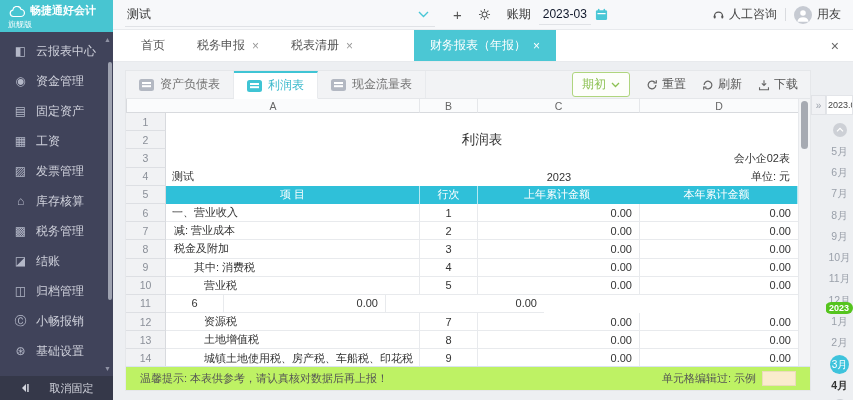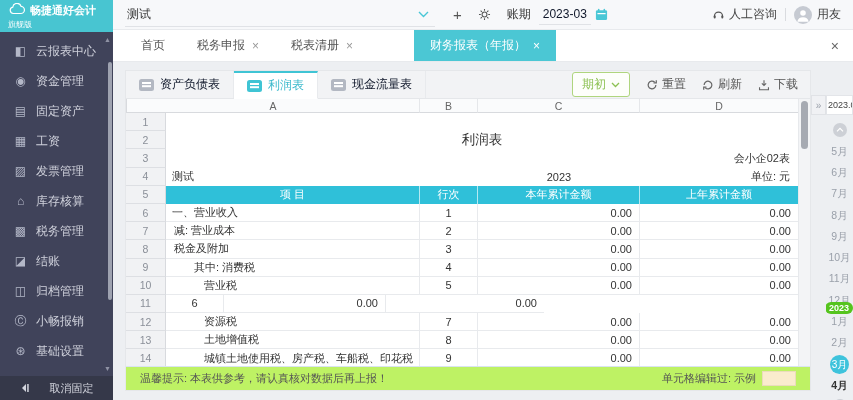--- a/index.html
+++ b/index.html
@@ -2,21 +2,21 @@
 <html><head>
 <meta charset="utf-8">
 <style>
   * { margin:0; padding:0; box-sizing:border-box; }
   body { font-family:"Liberation Sans","DejaVu Sans",sans-serif; background:#fff; }
   .app { position:relative; width:853px; height:400px; display:flex; overflow:hidden; background:#EDEFF2; font-family:"Liberation Sans","DejaVu Sans",sans-serif; }
 
   
   .sidebar { width:113px; background:#40435A; display:flex; flex-direction:column; position:relative; flex-shrink:0; }
   .logo { height:32px; background:#48C5D1; color:#fff; padding:3px 6px 2px 8px; }
-  .logo-row { display:flex; align-items:flex-start; gap:4px; }
+  .logo-row { display:flex; align-items:flex-end; gap:4px; }
   .logo-title { font-size:11px; font-weight:bold; white-space:nowrap; }
   .logo-badge { display:block; font-size:8px; opacity:.95; margin-top:1px; }
   .menu { flex:1; overflow:hidden; padding-top:4px; }
   .s-item { height:30px; display:flex; align-items:center; gap:8px; padding-left:13px; color:#CFD1DB; font-size:12px; cursor:pointer; }
   .s-icon { width:15px; font-size:12px; color:#B4B8C8; text-align:center; }
   .side-arrow { position:absolute; right:2px; color:#8F92A4; font-size:7px; line-height:7px; }
   .side-arrow.up { top:36px; }
   .side-arrow.dn { bottom:28px; }
   .side-thumb { position:absolute; right:1px; top:62px; width:4px; height:238px; background:#9EA2B0; border-radius:2px; }
   .unpin { height:24px; background:#353849; color:#D3D5DE; font-size:11px; display:flex; align-items:center; justify-content:center; gap:20px; cursor:pointer; }
@@ -41,21 +41,21 @@
   .tab .tab-x { color:#999; font-size:12px; }
   .tab.active { background:#4BC7D4; color:#fff;margin-left:45px; }
   .tab.active .tab-x { color:#fff; }
   .tabbar-x { margin-left:auto; display:flex; align-items:center; padding:0 14px; color:#666; font-size:14px; cursor:pointer; }
 
   .content { flex:1; position:relative; background:#EDEFF2; padding:8px 42px 9px 12px; display:flex; }
   .card { flex:1; background:#fff; border:1px solid #E5E7EA; display:flex; flex-direction:column; min-width:0; }
 
   .card-head { height:28px; background:#F2F3F5; border-bottom:1px solid #E5E7EA; display:flex; align-items:stretch; justify-content:space-between; flex-shrink:0; }
   .rtabs { display:flex; }
-  .rtab { display:flex; align-items:center; gap:6px; padding:0 13px; font-size:12px; color:#0f172a; cursor:pointer; border-right:1px solid #E8EAED; }
+  .rtab { display:flex; align-items:center; gap:6px; padding:0 13px; font-size:12px; color:#737373; cursor:pointer; border-right:1px solid #E8EAED; }
   .rt-icon { width:15px; height:12px; border-radius:2.5px; background:#B3B8C2; position:relative; flex-shrink:0; }
   .rt-icon::after { content:""; position:absolute; left:3px; right:3px; top:3.5px; height:1.5px; background:#fff; box-shadow:0 3.2px 0 #fff; }
   .rtab.active { background:#fff; border-top:2px solid #3FC4D4; color:#3BB9CC; margin-bottom:-1px; border-bottom:1px solid #fff; }
   .rtab.active .rt-icon { background:#3FC4D4; }
   .tools { display:flex; align-items:center; gap:16px; padding-right:12px; font-size:12px; color:#555; }
   .btn-qichu { display:flex; align-items:center; gap:5px; border:1px solid #AFD57E; color:#8CC153; background:#FDFEFB; border-radius:3px; padding:3px 9px; font-size:12px; cursor:pointer; font-family:inherit; }
   .tool { display:flex; align-items:center; gap:4px; cursor:pointer; }
 
   
   .sheet { flex:1; position:relative; min-height:0; }
@@ -377,22 +377,22 @@
               <div class="cell num">4</div>
               <div class="cell ca">测试</div>
               <div class="cell cb"></div>
               <div class="cell cc center">2023</div>
               <div class="cell cd rightal">单位: 元</div>
             </div>
             <div class="row hdr">
               <div class="cell num">5</div>
               <div class="cell ca hd">项 目</div>
               <div class="cell cb hd">行次</div>
+              <div class="cell cd hd">上年累计金额</div>
               <div class="cell cc hd">本年累计金额</div>
-              <div class="cell cd hd">上年累计金额</div>
             </div>
 
               <div class="row drow ind0">
                 <div class="cell num">6</div>
                 <div class="cell ca item">一、营业收入</div>
                 <div class="cell cb line">1</div>
                 <div class="cell cc val">0.00</div>
                 <div class="cell cd val">0.00</div>
               </div>
 

